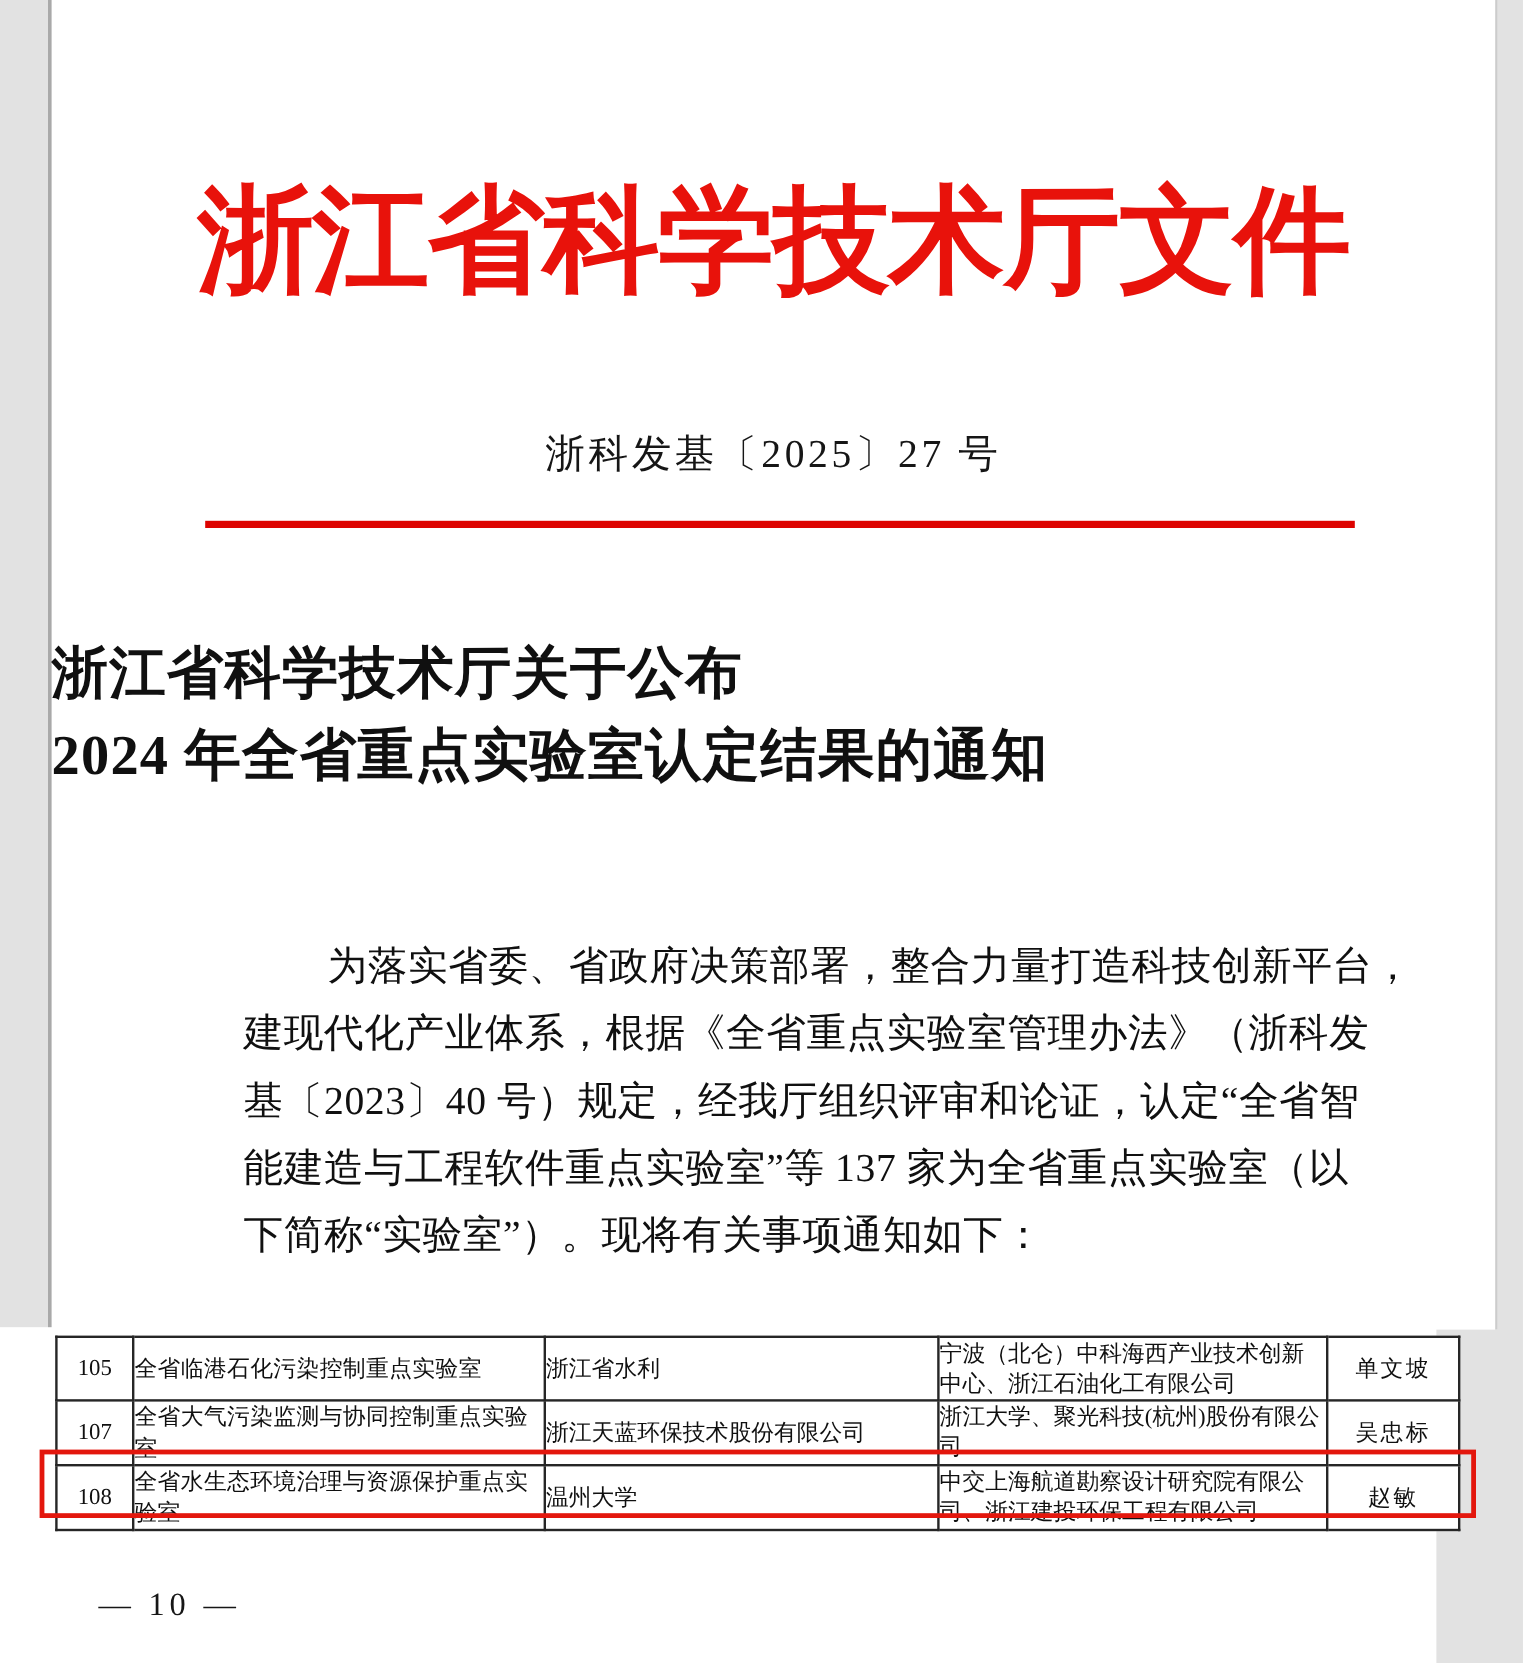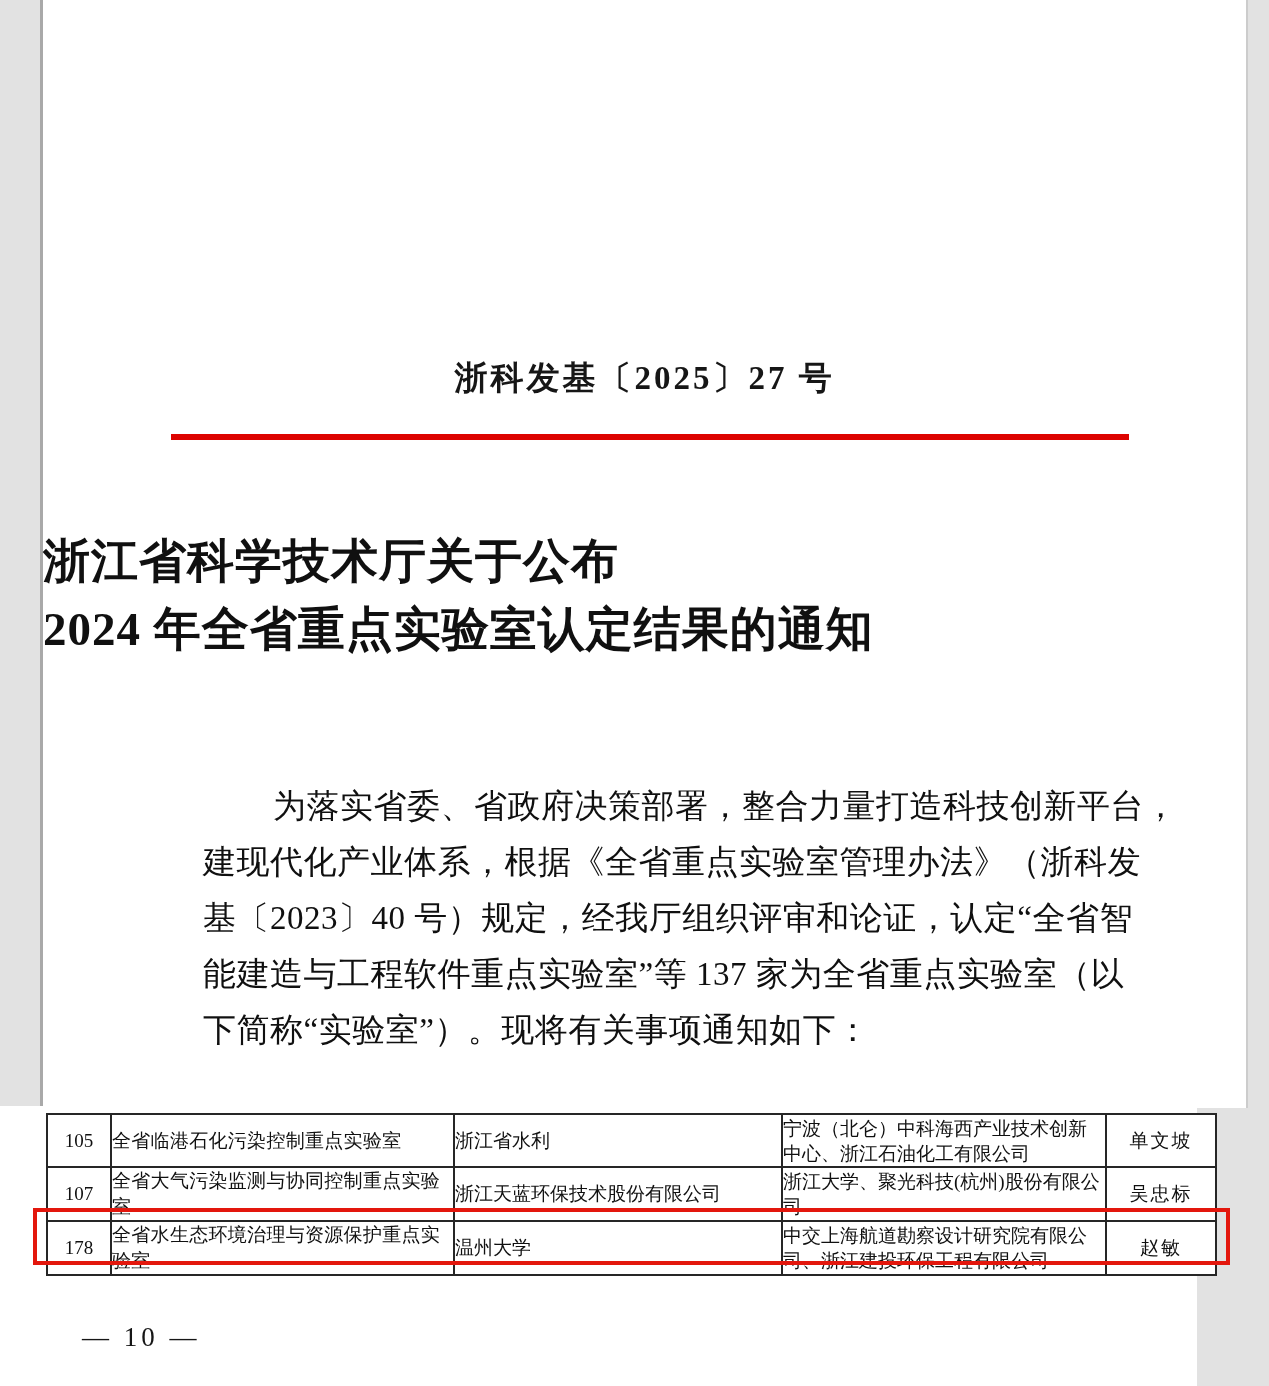--- a/index.html
+++ b/index.html
@@ -22,21 +22,21 @@
     position:absolute;left:0;right:0;top:138px;
     text-align:center;
     font-size:97px;font-weight:900;line-height:1.3;
     color:var(--title-red,#e8120b);
     letter-spacing:-1px;
     white-space:nowrap;
   }
   .doc-number{
     position:absolute;left:0;right:0;top:356px;
     text-align:center;
-    font-size:33px;color:#161616;letter-spacing:3px;font-weight:bold;
+    font-size:33px;color:#161616;letter-spacing:3px;
   }
   .red-rule{
     position:absolute;left:128px;top:434px;width:958px;height:6px;
     background:var(--rule-red,#dd0300);
   }
   .notice-title{
     position:absolute;left:0;right:0;
     text-align:left;font-weight:bold;color:#101010;
     font-size:47px;white-space:nowrap;letter-spacing:1px;
   }
@@ -89,20 +89,21 @@
     position:absolute;left:82px;top:216px;
     font-size:27px;color:#161616;letter-spacing:4px;white-space:nowrap;
   }
 </style>
 </head>
 <body>
 
 <div class="stage">
 
   <div class="upper-page">
+    <div class="doc-header">浙江省科学技术厅文件</div>
     <div class="doc-number">浙科发基〔2025〕27 号</div>
     <div class="red-rule"></div>
     <div class="notice-title l1">浙江省科学技术厅关于公布</div>
     <div class="notice-title l2">2024 年全省重点实验室认定结果的通知</div>
     <div class="para">
       <div class="pline indent">为落实省委、省政府决策部署，整合力量打造科技创新平台，</div>
       <div class="pline">建现代化产业体系，根据《全省重点实验室管理办法》（浙科发</div>
       <div class="pline">基〔2023〕40 号）规定，经我厅组织评审和论证，认定“全省智</div>
       <div class="pline">能建造与工程软件重点实验室”等 137 家为全省重点实验室（以</div>
       <div class="pline">下简称“实验室”）。现将有关事项通知如下：</div>
@@ -129,21 +130,21 @@
         </tr>
         <tr class="r-107">
           <td class="c-no">107</td>
           <td class="c-lab">全省大气污染监测与协同控制重点实验室</td>
           <td class="c-inst">浙江天蓝环保技术股份有限公司</td>
           <td class="c-partner">浙江大学、聚光科技(杭州)股份有限公
 司</td>
           <td class="c-director">吴忠标</td>
         </tr>
         <tr class="r-108">
-          <td class="c-no">178</td>
+          <td class="c-no">108</td>
           <td class="c-lab">全省水生态环境治理与资源保护重点实验室</td>
           <td class="c-inst">温州大学</td>
           <td class="c-partner">中交上海航道勘察设计研究院有限公
 司、浙江建投环保工程有限公司</td>
           <td class="c-director">赵敏</td>
         </tr>
       </tbody>
     </table>
     <div class="page-number">— 10 —</div>
   </div>

